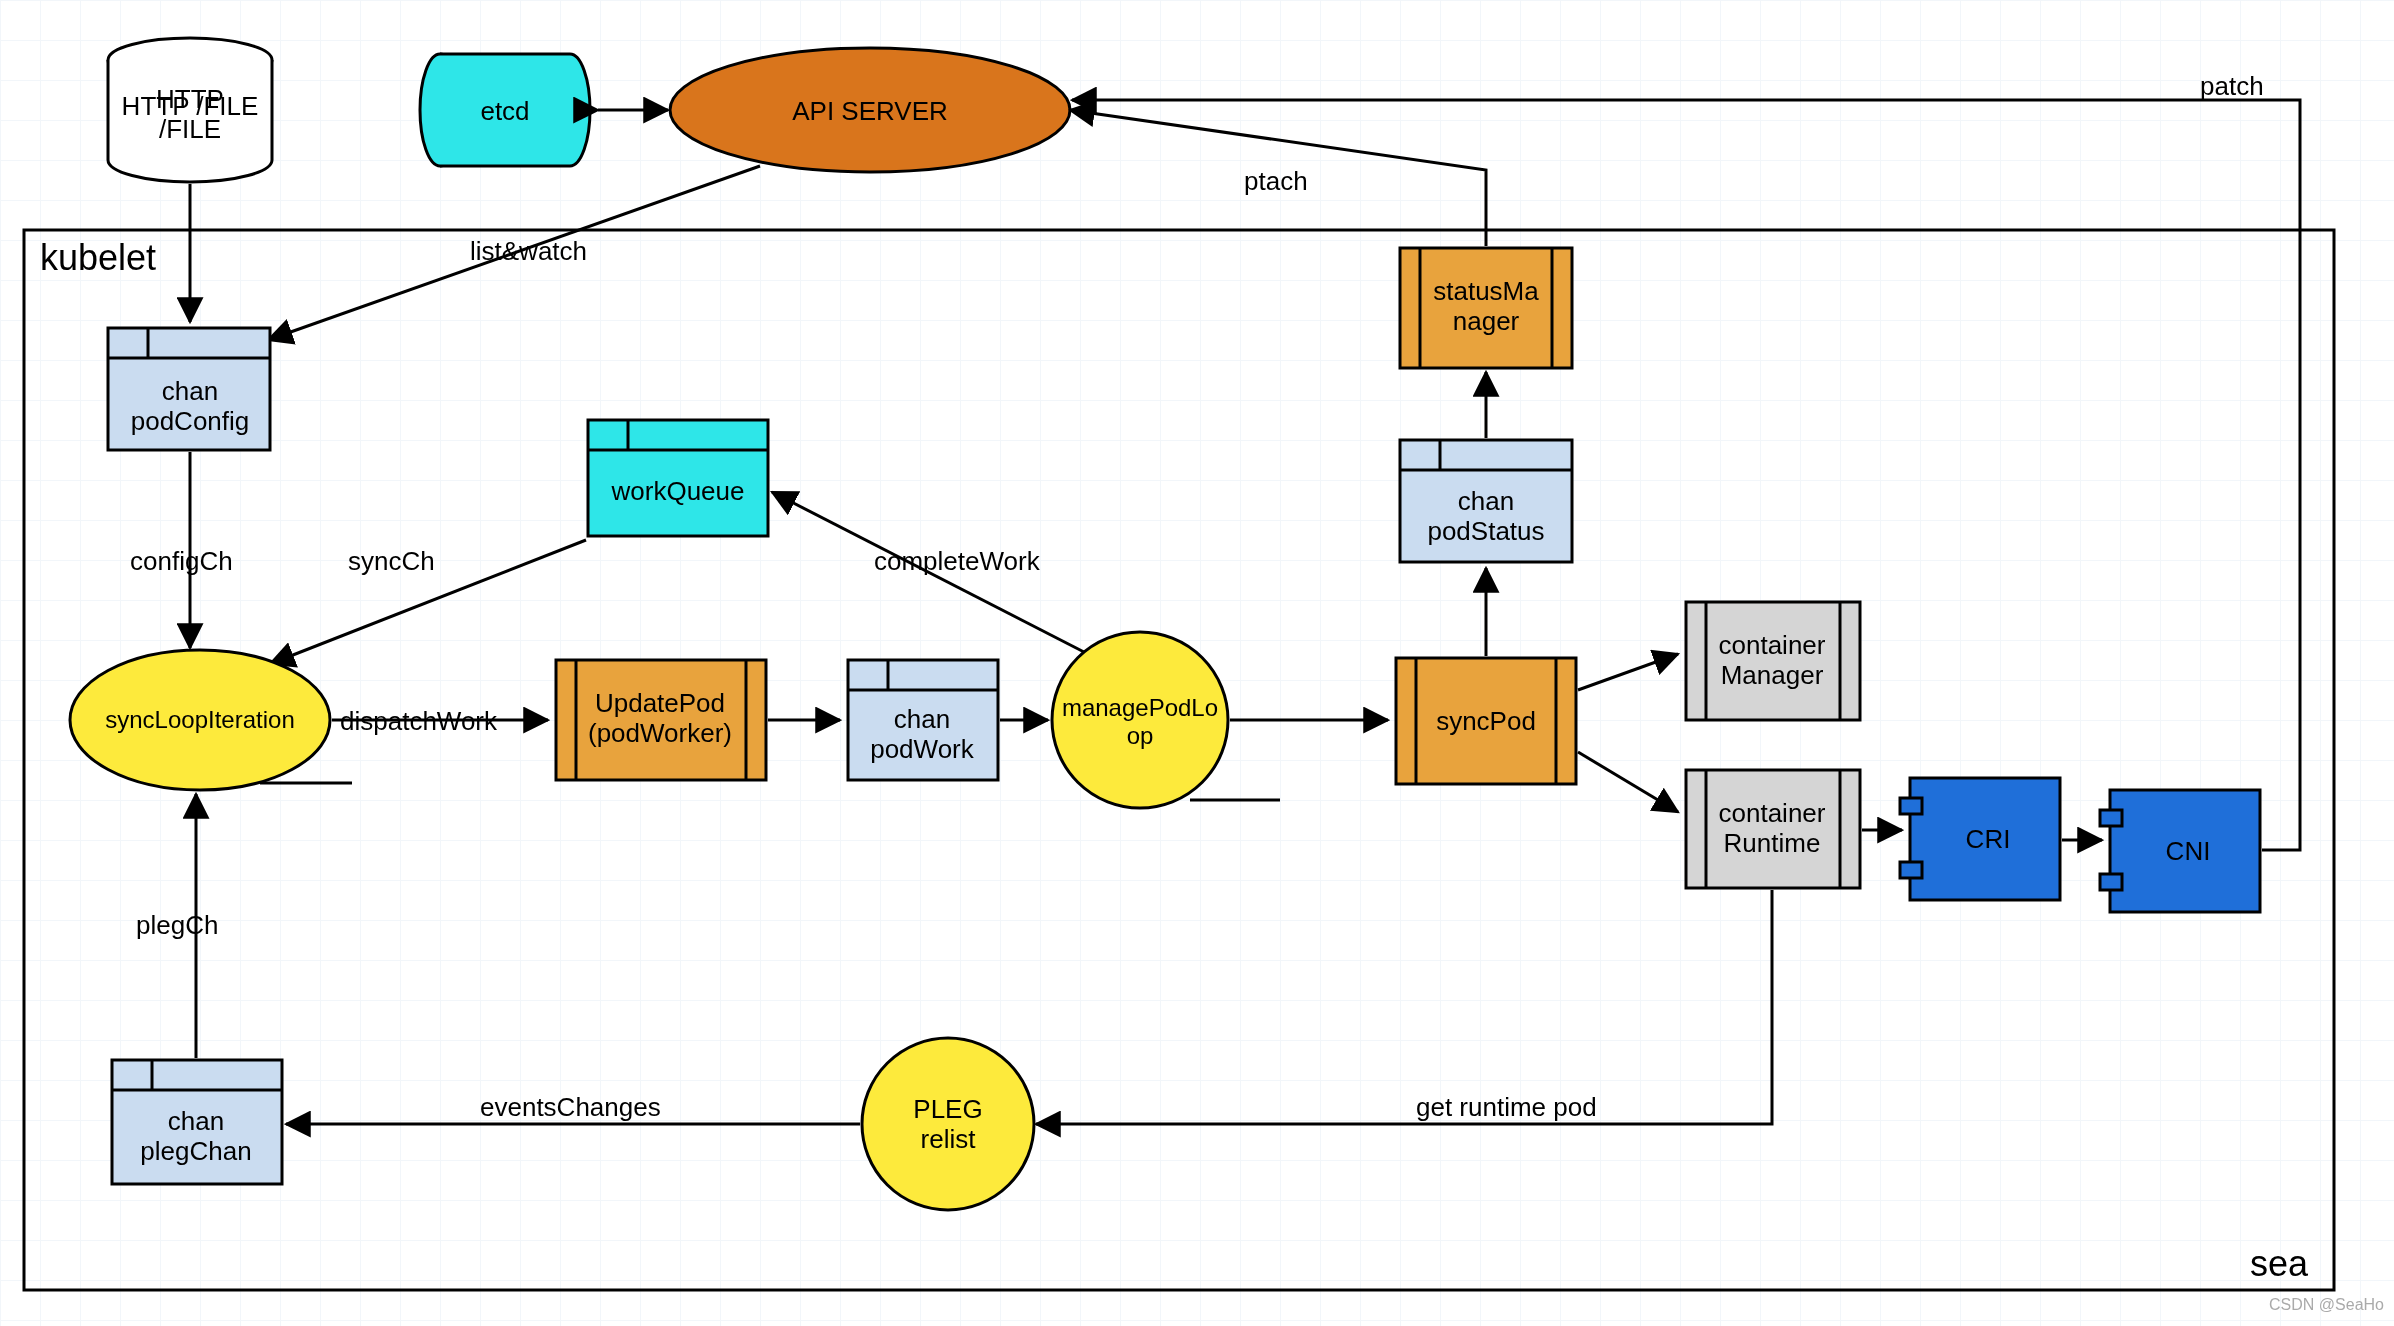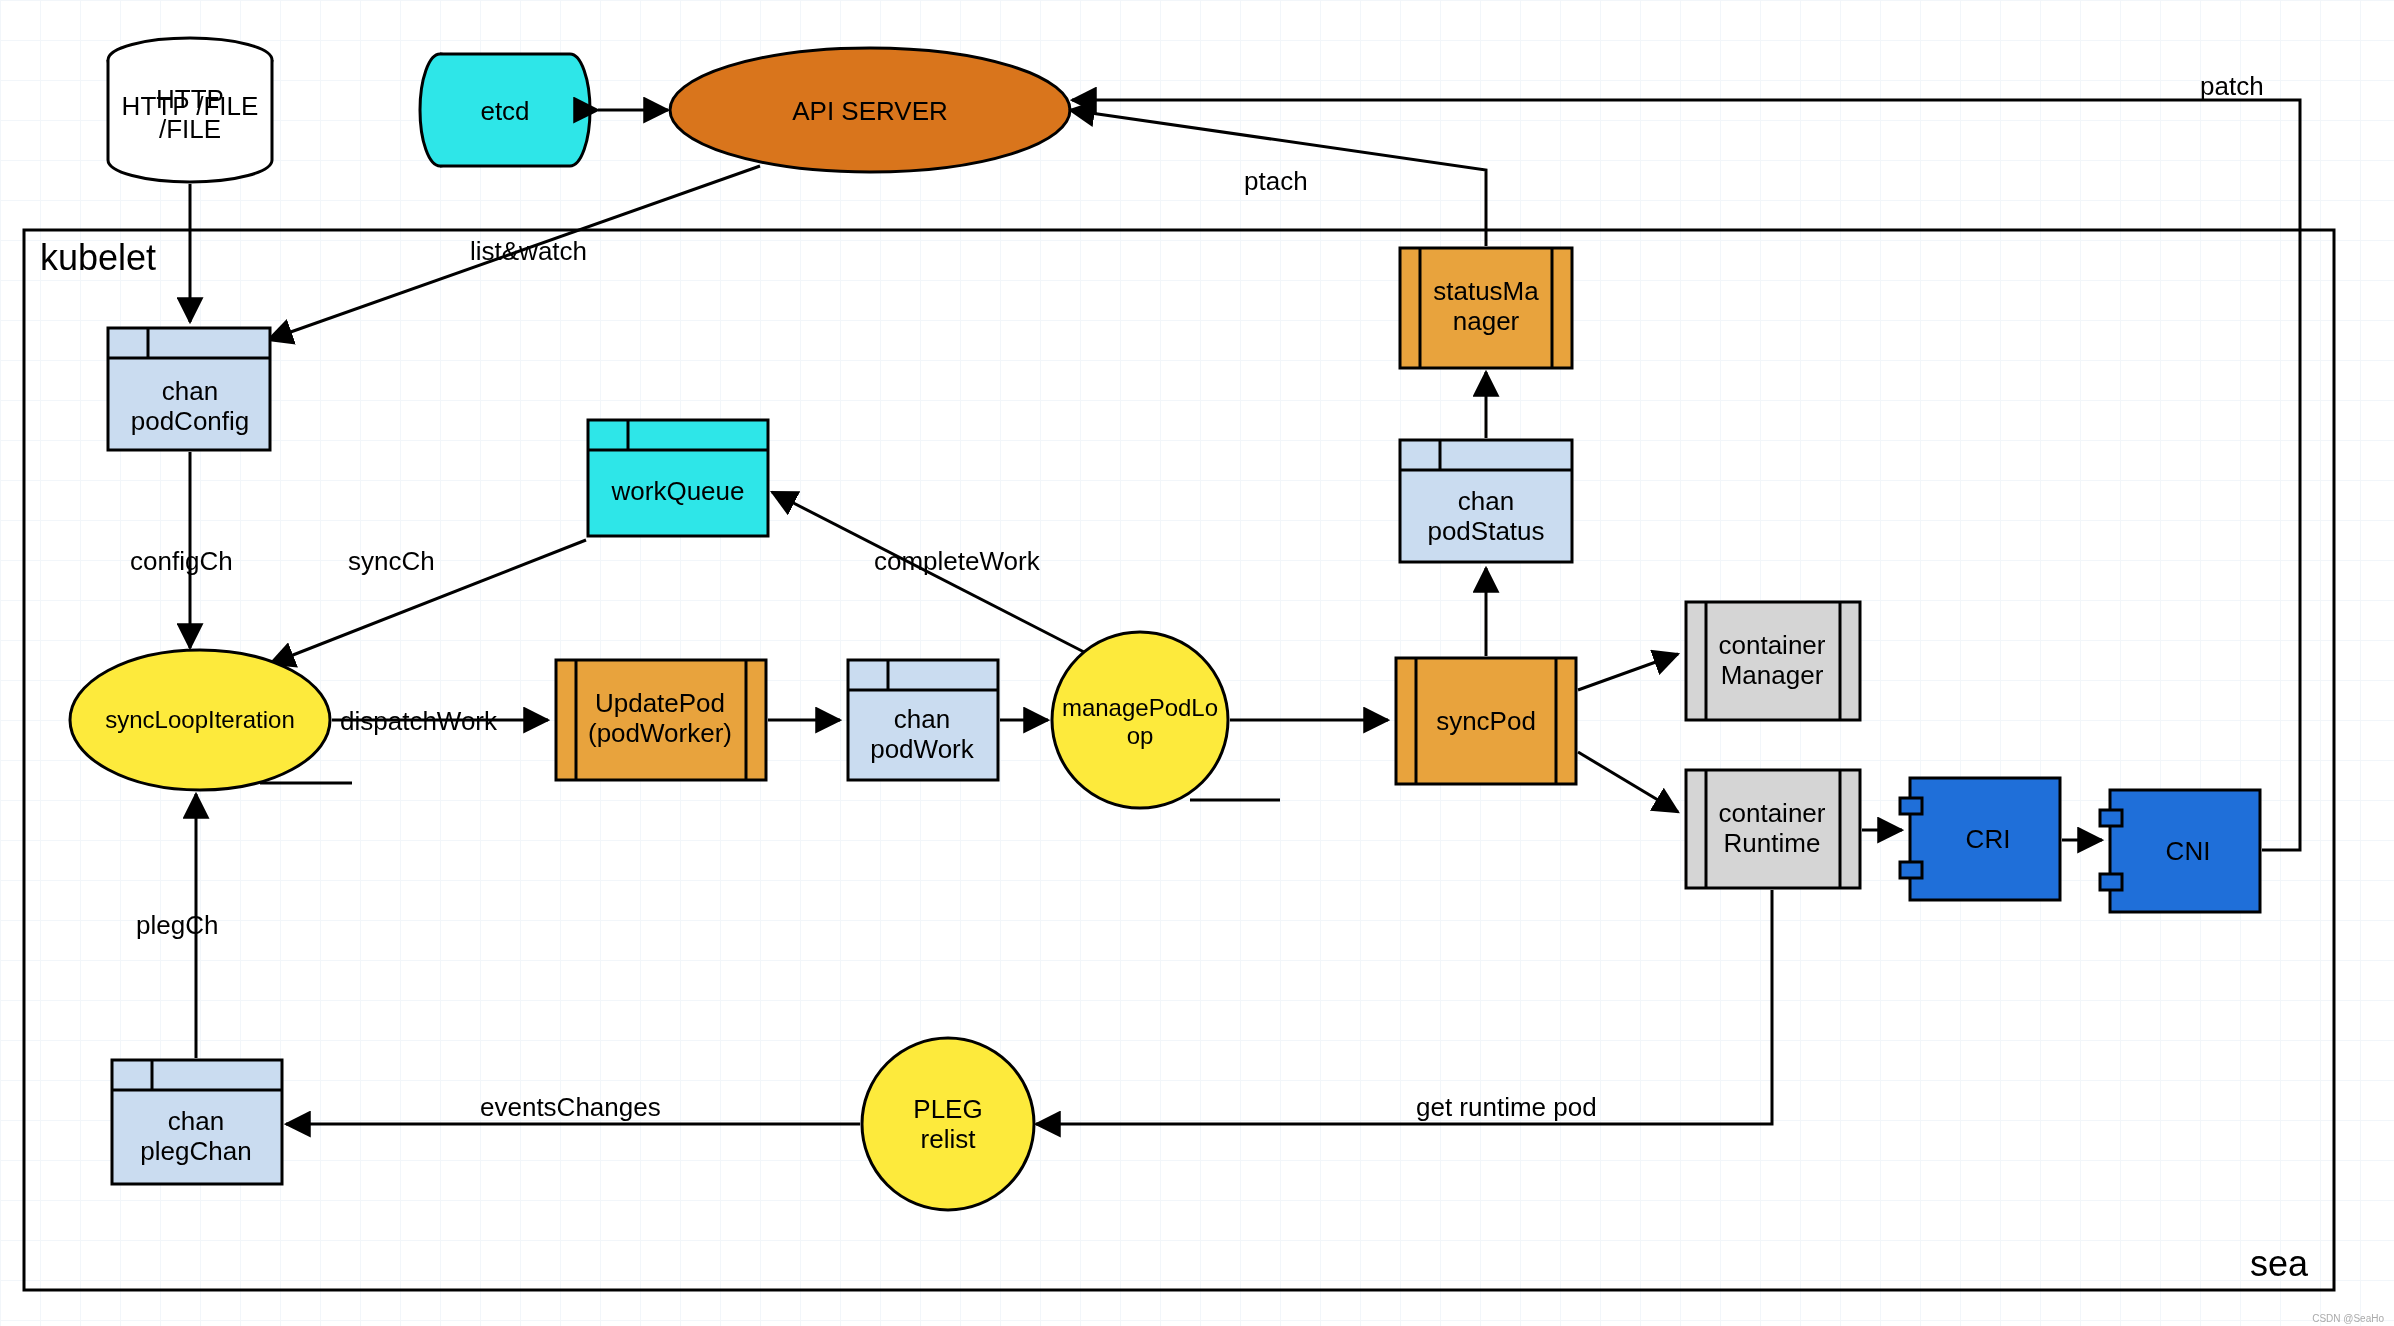--- a/index.html
+++ b/index.html
@@ -2,21 +2,21 @@
 <html><head>
 <meta charset="utf-8">
 <style>
   html,body{margin:0;padding:0;font-family:Helvetica,Arial,sans-serif;background:#fff}
   .canvas{position:relative;width:2394px;height:1326px;background:#fff;
     background-image:linear-gradient(#f2f6fa 1px,transparent 1px),linear-gradient(90deg,#f2f6fa 1px,transparent 1px);
     background-size:40px 40px}
   svg{position:absolute;top:0;left:0}
   .lbl{font-size:26px;fill:#000}
   .lbl2{font-size:24px;fill:#000}
-  .wm{position:absolute;right:10px;bottom:2px;font-size:10px;color:#aaa}
+  .wm{position:absolute;right:10px;bottom:12px;font-size:16px;color:#aaa}
 </style>
 </head>
 <body>
 
 <div class="canvas">
 <svg width="2394" height="1326">
 <defs>
   <marker id="ah" viewBox="0 0 12 12" refX="11" refY="6" markerWidth="9" markerHeight="9" orient="auto">
     <path d="M0,0 L12,6 L0,12 z" fill="#000"></path>
   </marker>

